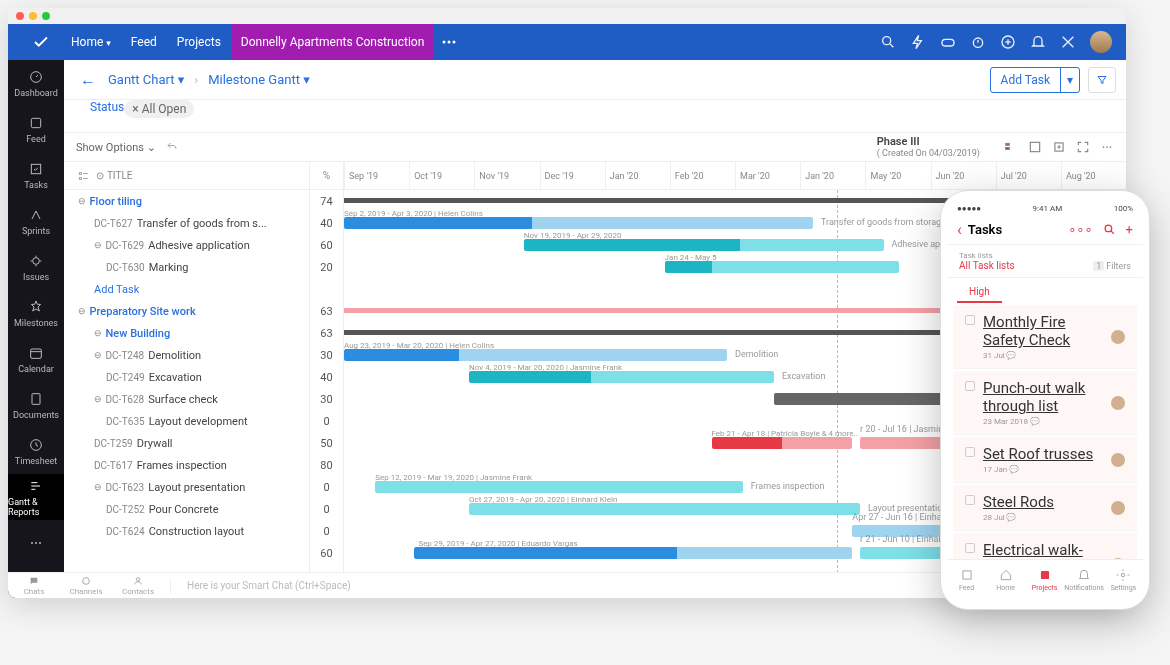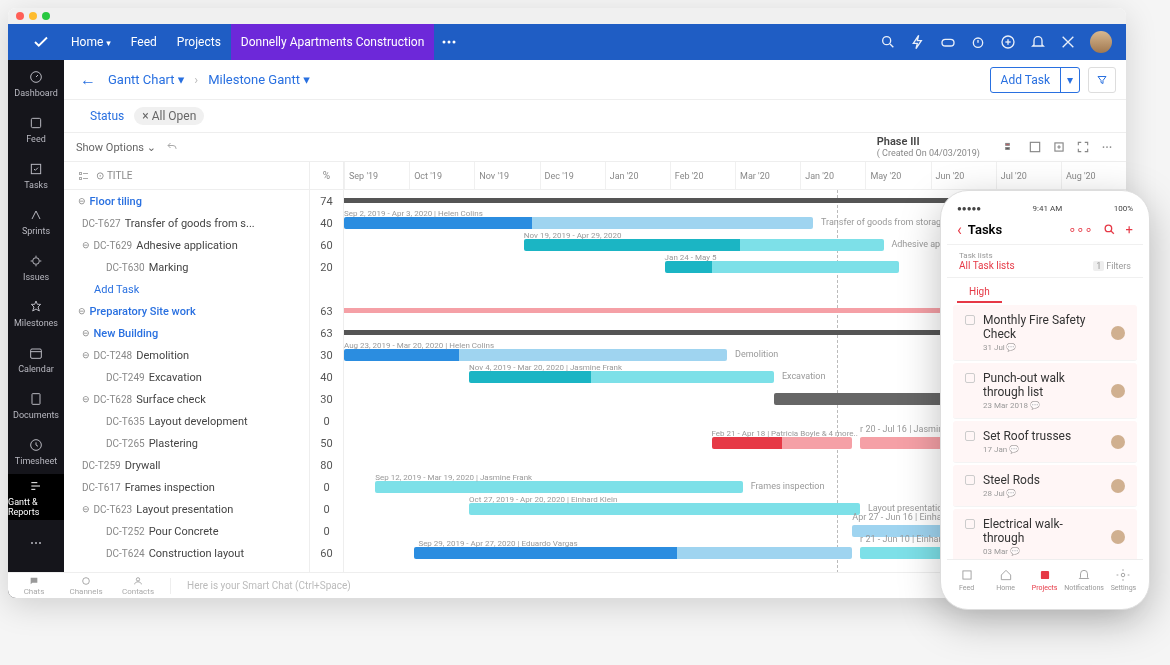--- a/index.html
+++ b/index.html
@@ -9,21 +9,21 @@
 
 .titlebar { height: 16px; background: #f0f0f0; display: flex; align-items: center; padding: 0 8px; gap: 5px; }
 .tb-dot { width: 8px; height: 8px; border-radius: 50%; }
 .tb-red { background: #ff5f57; }
 .tb-yellow { background: #febc2e; }
 .tb-green { background: #28c840; }
 
 .topnav { height: 36px; background: #1f5dc4; display: flex; align-items: center; color: #fff; font-size: 12px; padding-left: 13px; }
 .logo { width: 40px; height: 36px; display: flex; align-items: center; justify-content: center; }
 .nav-item { padding: 0 10px; cursor: pointer; }
-.nav-item.crumb { background: #6d28d9; height: 100%; display: flex; align-items: center; }
+.nav-item.crumb { background: #a21caf; height: 100%; display: flex; align-items: center; }
 .nav-more { width: 30px; display: flex; justify-content: center; }
 .nav-spacer { flex: 1; }
 .nav-icons { display: flex; gap: 14px; align-items: center; padding-right: 14px; }
 .nav-icon { width: 16px; height: 16px; opacity: 0.9; cursor: pointer; }
 .avatar { width: 22px; height: 22px; border-radius: 50%; background: linear-gradient(#d8b890,#a07850); }
 
 .body { flex: 1; display: flex; min-height: 0; }
 
 .leftnav { width: 56px; background: #15151b; display: flex; flex-direction: column; color: #b8b8c0; font-size: 9px; }
 .ln-item { height: 46px; display: flex; flex-direction: column; align-items: center; justify-content: center; gap: 3px; cursor: pointer; }
@@ -37,21 +37,21 @@
 .crumbbar { height: 40px; display: flex; align-items: center; padding: 0 10px; font-size: 13px; border-bottom: 1px solid #eee; }
 .crumb-back { color: #2970e0; font-size: 16px; padding: 0 6px; cursor: pointer; }
 .crumb-link { color: #2970e0; padding: 0 6px; cursor: pointer; }
 .crumb-sep { color: #bbb; padding: 0 4px; }
 .crumb-spacer { flex: 1; }
 .add-task-btn { border: 1px solid #2970e0; color: #2970e0; border-radius: 3px; height: 26px; display: flex; align-items: center; font-size: 12px; }
 .add-task-btn .at-main { padding: 0 10px; border-right: 1px solid #2970e0; height: 100%; display: flex; align-items: center; }
 .add-task-btn .at-drop { padding: 0 6px; }
 .filter-btn { width: 28px; height: 26px; border: 1px solid #ddd; border-radius: 3px; margin-left: 8px; display: flex; align-items: center; justify-content: center; color: #2970e0; }
 
-.statusbar { height: 32px; display: flex; align-items: center; padding-left: 26px; font-size: 12px; gap: 10px; }
+.statusbar { height: 32px; display: flex; align-items: flex-start; padding-left: 26px; font-size: 12px; }
 .status-lbl { color: #2970e0; }
 .status-pill { background: #f0f0f0; border-radius: 10px; padding: 2px 8px; color: #666; }
 
 .optionsbar { height: 30px; display: flex; align-items: center; padding: 0 12px; font-size: 11px; color: #666; border-top: 1px solid #eee; border-bottom: 1px solid #eee; }
 .opt-left { display: flex; align-items: center; gap: 10px; }
 .phase-box { margin-left: auto; padding: 0 10px; line-height: 1.2; margin-right: 14px;}
 .phase-title { font-size: 11px; font-weight: 600; color: #444; }
 .phase-date { font-size: 9px; color: #888; }
 .opt-icons { display: flex; gap: 10px; align-items: center; color: #888; }
 .opt-ico { width: 14px; height: 14px; cursor: pointer; }
@@ -59,21 +59,21 @@
 .gantt-area { flex: 1; display: flex; min-height: 0; }
 .task-col { width: 246px; border-right: 1px solid #eee; display: flex; flex-direction: column; }
 .pct-col { width: 34px; border-right: 1px solid #eee; display: flex; flex-direction: column; text-align: center; }
 .chart-col { flex: 1; display: flex; flex-direction: column; min-width: 0; position: relative; }
 
 .headrow { height: 28px; display: flex; align-items: center; font-size: 10px; color: #888; border-bottom: 1px solid #eee; }
 .headrow.tcol { padding-left: 14px; }
 .trow { height: 22px; display: flex; align-items: center; font-size: 11px; padding-left: 14px; color: #444; white-space: nowrap; overflow: hidden; text-overflow: ellipsis; }
 .trow .tid { color: #888; font-size: 10px; margin-right: 4px; }
 .trow.group { color: #2970e0; font-weight: 500; }
-.trow.sub { padding-left: 18px; }
+.trow.sub { padding-left: 30px; }
 .trow.sub2 { padding-left: 42px; }
 .trow.addtask { color: #2970e0; padding-left: 30px; cursor: pointer; }
 .exp { color: #888; font-size: 9px; margin-right: 4px; cursor: pointer; }
 .pctrow { height: 22px; display: flex; align-items: center; justify-content: center; font-size: 11px; color: #555; }
 .pcthead { height: 28px; display: flex; align-items: center; justify-content: center; font-size: 10px; color: #888; border-bottom: 1px solid #eee; }
 
 .timehead { height: 28px; display: flex; font-size: 9px; color: #888; border-bottom: 1px solid #eee; position: relative; }
 .month { flex: 1; text-align: left; padding-left: 4px; border-left: 1px solid #f0f0f0; display: flex; align-items: center; }
 
 .chart-rows { flex: 1; position: relative; }
@@ -105,21 +105,21 @@
 .ph-sub { padding: 6px 12px; border-bottom: 1px solid #f0f0f0; display: flex; font-size: 9px; }
 .ph-sub-left { flex: 1; }
 .ph-sub-label { color: #999; font-size: 8px; }
 .ph-sub-val { color: #e63946; font-size: 10px; }
 .ph-filters { color: #999; font-size: 9px; align-self: flex-end; }
 .ph-section { padding: 8px 12px 4px; font-size: 10px; color: #e63946; border-bottom: 2px solid #e63946; width: fit-content; margin-left: 10px; }
 .ph-list { flex: 1; overflow: hidden; }
 .ph-item { padding: 8px 12px; border-bottom: 1px solid #f4f4f4; display: flex; gap: 8px; background: #fff6f6; margin: 2px 6px; border-radius: 3px; }
 .ph-check { width: 10px; height: 10px; border: 1px solid #ccc; border-radius: 2px; margin-top: 2px; flex-shrink: 0; }
 .ph-item-body { flex: 1; }
-.ph-item-title { font-size: 12px; color: #333; }
+.ph-item-title { font-size: 15px; color: #333; text-decoration: underline; }
 .ph-item-date { font-size: 8px; color: #999; margin-top: 2px; }
 .ph-item-av { width: 14px; height: 14px; border-radius: 50%; background: #d0b090; align-self: center; flex-shrink: 0; }
 .ph-tabbar { height: 40px; display: flex; border-top: 1px solid #eee; }
 .ph-tab { flex: 1; display: flex; flex-direction: column; align-items: center; justify-content: center; font-size: 7px; color: #999; gap: 2px; }
 .ph-tab.active { color: #e63946; }
 .ph-tab-ico { width: 14px; height: 14px; }
 
 svg { display: block; }
 </style>
 </head>
@@ -335,21 +335,20 @@
               <div class="trow sub"><span class="tid">DC-T627</span> Transfer of goods from s...</div>
               <div class="trow sub"><span class="exp">⊖</span><span class="tid">DC-T629</span> Adhesive application</div>
               <div class="trow sub2"><span class="tid">DC-T630</span> Marking</div>
               <div class="trow addtask">Add Task</div>
               <div class="trow group"><span class="exp">⊖</span> Preparatory Site work</div>
               <div class="trow group sub"><span class="exp">⊖</span> New Building</div>
               <div class="trow sub"><span class="exp">⊖</span><span class="tid">DC-T248</span> Demolition</div>
               <div class="trow sub2"><span class="tid">DC-T249</span> Excavation</div>
               <div class="trow sub"><span class="exp">⊖</span><span class="tid">DC-T628</span> Surface check</div>
               <div class="trow sub2"><span class="tid">DC-T635</span> Layout development</div>
-              <div class="trow sub2"><span class="tid">DC-T265</span> Plastering</div>
               <div class="trow sub"><span class="tid">DC-T259</span> Drywall</div>
               <div class="trow sub"><span class="tid">DC-T617</span> Frames inspection</div>
               <div class="trow sub"><span class="exp">⊖</span><span class="tid">DC-T623</span> Layout presentation</div>
               <div class="trow sub2"><span class="tid">DC-T252</span> Pour Concrete</div>
               <div class="trow sub2"><span class="tid">DC-T624</span> Construction layout</div>
             </div>
         </div>
         <div class="pct-col">
           <div class="pcthead">%</div>
           <div id="pct-rows">

